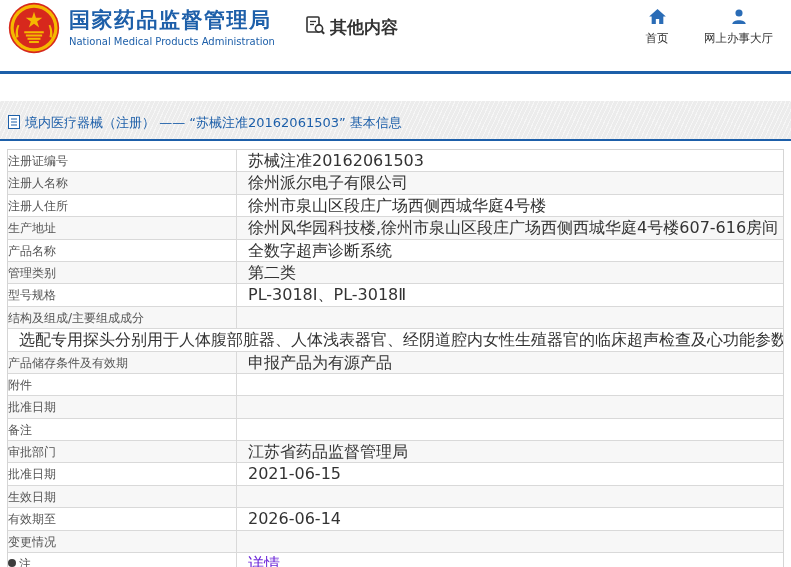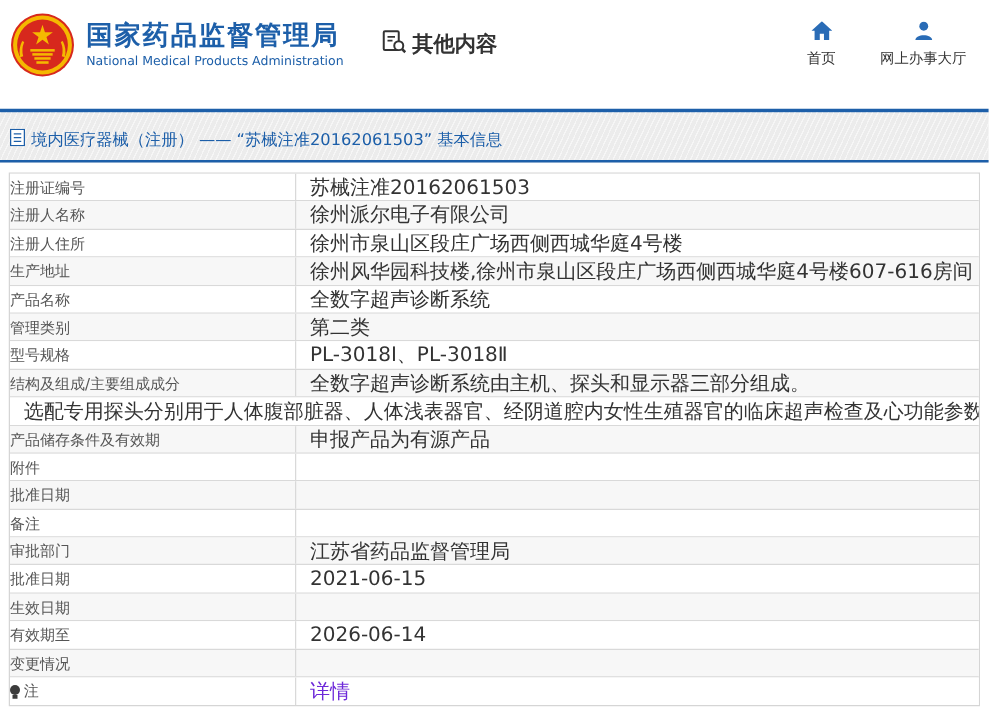--- a/index.html
+++ b/index.html
@@ -5,21 +5,21 @@
   * { box-sizing: border-box; }
   html, body { margin: 0; padding: 0; }
   body {
     width: 791px; height: 567px;
     font-family: "DejaVu Sans", "Liberation Sans", sans-serif;
     background: #ffffff; overflow: hidden;
   }
 
   
   .header {
-    height: 90px; display: flex; align-items: center;
+    height: 74px; display: flex; align-items: center;
     padding: 0 18px 16px 8px; border-bottom: 3px solid #1d5fa9;
     background: #fff;
   }
   .emblem { width: 52px; height: 52px; flex: 0 0 auto; }
   .org-names { margin-left: 9px; }
   .org-cn {
     font-size: 21px; font-weight: bold; color: #1d5fa9;
     letter-spacing: 1.5px; line-height: 1.2; white-space: nowrap;
   }
   .org-en { font-size: 10px; color: #1d5fa9; margin-top: 2px; white-space: nowrap; }
@@ -35,21 +35,21 @@
   .nav-label { font-size: 11.5px; color: #333; white-space: nowrap; }
 
   
   .breadcrumb-bar {
     height: 40px;
     background-color: #ececec;
     background-image: repeating-linear-gradient(115deg,
       rgba(255,255,255,0.55) 0px, rgba(255,255,255,0.55) 1px,
       transparent 1px, transparent 4px);
     border-bottom: 2px solid #1d5fa9;
-    display: flex; align-items: center; padding: 6px 8px 0 8px;
+    display: flex; align-items: center; padding: 6px 8px 0 8px; margin-top: 27px;
   }
   .breadcrumb {
     display: flex; align-items: center; gap: 5px;
     font-size: 13px; color: #1d5fa9; white-space: nowrap;
   }
 
   
   .table-wrap {
     margin: 8px 7px 0 7px;
     border: 1px solid #d5d5d5;
@@ -176,21 +176,20 @@
     <div class="trow alt">
       <div class="tlabel">管理类别</div>
       <div class="tvalue">第二类</div>
     </div>
     <div class="trow">
       <div class="tlabel">型号规格</div>
       <div class="tvalue">PL-3018Ⅰ、PL-3018Ⅱ</div>
     </div>
     <div class="trow alt">
       <div class="tlabel">结构及组成/主要组成成分</div>
-      <div class="tvalue">全数字超声诊断系统由主机、探头和显示器三部分组成。</div>
     </div>
     <div class="trow">
       <div class="tvalue">选配专用探头分别用于人体腹部脏器、人体浅表器官、经阴道腔内女性生殖器官的临床超声检查及心功能参数的测量。</div>
     </div>
     <div class="trow alt">
       <div class="tlabel">产品储存条件及有效期</div>
       <div class="tvalue">申报产品为有源产品</div>
     </div>
     <div class="trow">
       <div class="tlabel">附件</div>

